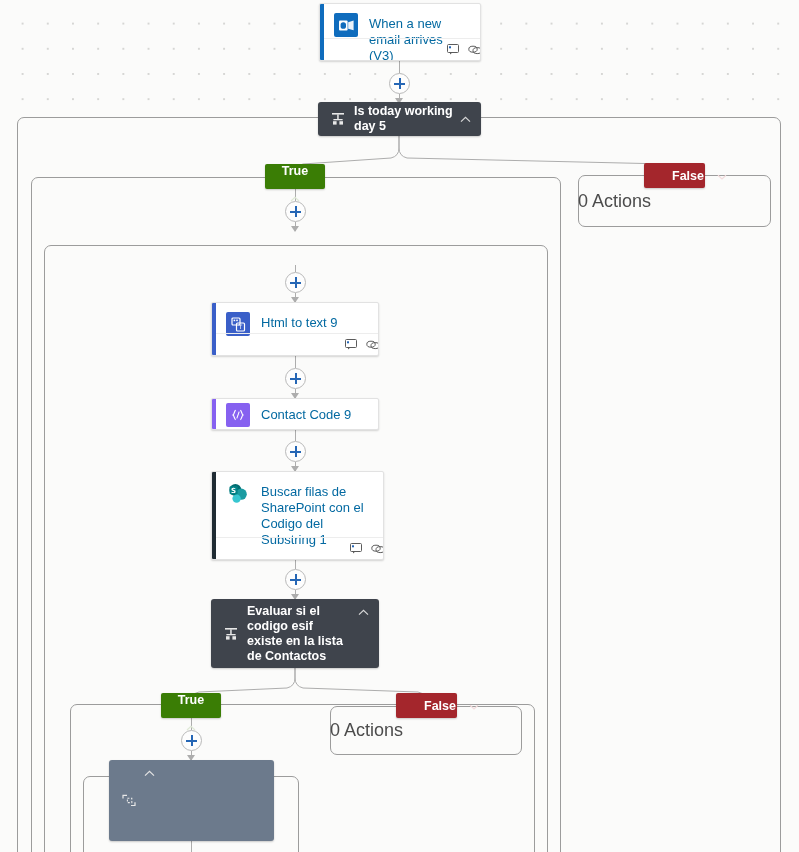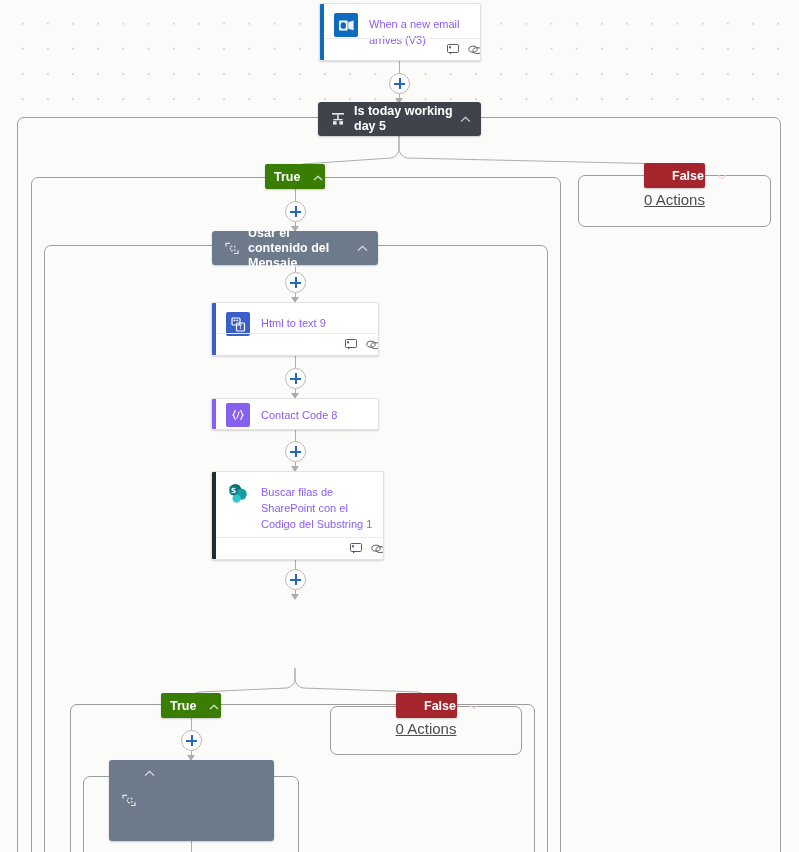--- a/index.html
+++ b/index.html
@@ -68,21 +68,21 @@
     display:flex;align-items:flex-start;
     padding:9px 10px 9px 14px;
     min-height:36px;
   }
   .card .ico{
     width:24px;height:24px;flex:0 0 24px;margin-right:11px;
     border-radius:2px;display:flex;align-items:center;justify-content:center;
     position:relative;
   }
   .card .title{
-    font-size:11px;color:#8b5cf6;line-height:16px;
+    font-size:13px;color:#0369a1;line-height:16px;
     padding-top:3px;
   }
   .card .foot{
     border-top:1px solid #ededed;
     height:21px;display:flex;align-items:center;justify-content:flex-end;
     padding-right:10px;gap:9px;
   }
 
   
   .scope{
@@ -110,27 +110,26 @@
 
   
   .pill{
     position:absolute;
     display:flex;align-items:center;
     padding:0 9px;height:25px;border-radius:2px;
     font-size:12.5px;font-weight:bold;color:#ffffff;
     box-sizing:border-box;gap:13px;
     box-shadow:0 1px 2px rgba(0,0,0,.2);
   }
-  .pill.t{background:#3a7d05;}
+  .pill.t{background:#3a7d05;flex-direction:column;}
   .pill.f{background:#a4262c;padding-left:28px;}
 
   .zeroact{
-    position:absolute;font-size:15px;color:#4c4c4c;
-    text-align:center;
-    text-decoration:underline;
+    position:absolute;font-size:18px;color:#4c4c4c;
+    text-align:left;
   }
 </style>
 </head>
 <body>
 
 <div id="canvas">
 
   <div class="frame" style="left:17px;top:117px;width:764px;height:760px;"></div>
   <div class="frame" style="left:31px;top:177px;width:530px;height:700px;"></div>
   <div class="frame" style="left:44px;top:245px;width:504px;height:632px;"></div>
@@ -241,35 +240,20 @@
     <span>
       <svg width="10" height="6" viewBox="0 0 10 6" aria-hidden="true">
         <path d="M1 1.3 L5 5 L9 1.3" fill="none" stroke="#f2dadc" stroke-width="1.2"></path>
       </svg>
     </span>
   </div>
   <div class="zeroact" style="left:578px;top:191px;width:193px;">0 Actions</div>
 
   <div class="plus" style="left:285px;top:201px;"></div>
 
-  <div class="scope slate" style="left:212px;top:231px;width:166px;height:34px;">
-    <div class="sico">
-      <svg width="14" height="13" viewBox="0 0 14 13" aria-hidden="true">
-        <path d="M1 4.6 L1 1.3 L5 1.3" fill="none" stroke="#e8e8e8" stroke-width="1.2"></path>
-        <path d="M13 8.2 L13 11.5 L9 11.5" fill="none" stroke="#e8e8e8" stroke-width="1.2"></path>
-        <path d="M5.4 4.2 L9.8 4.2 L9.8 8.6 L5.4 8.6 Z" fill="none" stroke="#e8e8e8" stroke-width="1.1" stroke-dasharray="2 1.6"></path>
-      </svg>
-    </div>
-    <div class="stitle">Usar el contenido del Mensaje</div>
-    <div class="chev">
-      <svg width="11" height="7" viewBox="0 0 11 7" aria-hidden="true">
-        <path d="M1 5.6 L5.5 1.4 L10 5.6" fill="none" stroke="#e4e4e4" stroke-width="1.2"></path>
-      </svg>
-    </div>
-  </div>
 
   <div class="plus" style="left:285px;top:272px;"></div>
 
   <div class="card" style="left:211px;top:302px;width:168px;height:54px;">
     <div class="accent" style="background:#3a5fc8;"></div>
     <div class="body">
       <div class="ico" style="background:#3a5fc8;">
         <svg width="15" height="15" viewBox="0 0 15 15" aria-hidden="true">
           <rect x="1" y="1" width="8" height="7" rx="1" fill="none" stroke="#ffffff" stroke-width="1.2"></rect>
           <rect x="2.6" y="2.6" width="1.6" height="1.6" fill="#ffffff"></rect>
@@ -302,21 +286,21 @@
   <div class="card" style="left:211px;top:398px;width:168px;height:32px;">
     <div class="accent" style="background:#8661f0;"></div>
     <div class="body" style="padding-top:4px;padding-bottom:4px;min-height:0;align-items:center;">
       <div class="ico" style="background:#8661f0;">
         <svg width="14" height="12" viewBox="0 0 14 12" aria-hidden="true">
           <path d="M4.8 1.4 C3.2 1.4 3.6 5 2 6 C3.6 7 3.2 10.6 4.8 10.6" fill="none" stroke="#ffffff" stroke-width="1.1"></path>
           <path d="M9.2 1.4 C10.8 1.4 10.4 5 12 6 C10.4 7 10.8 10.6 9.2 10.6" fill="none" stroke="#ffffff" stroke-width="1.1"></path>
           <path d="M8.2 2.6 L5.8 9.4" fill="none" stroke="#ffffff" stroke-width="1.1"></path>
         </svg>
       </div>
-      <div class="title" style="padding-top:0;">Contact Code 8</div>
+      <div class="title" style="padding-top:0;">Contact Code 9</div>
     </div>
   </div>
 
   <div class="plus" style="left:285px;top:441px;"></div>
 
   <div class="card" style="left:211px;top:471px;width:173px;height:89px;">
     <div class="accent" style="background:#1f2b33;"></div>
     <div class="body">
       <div class="ico">
         <svg width="22" height="20" viewBox="0 0 22 20" aria-hidden="true">
@@ -341,20 +325,37 @@
         <svg width="14" height="11" viewBox="0 0 14 11" aria-hidden="true">
           <ellipse cx="5" cy="5.2" rx="4.2" ry="3" fill="none" stroke="#5b5b5b"></ellipse>
           <ellipse cx="9.2" cy="6.6" rx="4.2" ry="3" fill="none" stroke="#5b5b5b"></ellipse>
         </svg>
       </span>
     </div>
   </div>
 
   <div class="plus" style="left:285px;top:569px;"></div>
 
+  <div class="scope dark" style="left:211px;top:599px;width:168px;height:69px;">
+    <div class="sico">
+      <svg width="14" height="14" viewBox="0 0 14 14" aria-hidden="true">
+        <rect x="1" y="1" width="12" height="1.6" fill="#e8e8e8"></rect>
+        <rect x="6.2" y="2.4" width="1.5" height="5" fill="#e8e8e8"></rect>
+        <rect x="2.4" y="7" width="9.2" height="1.3" fill="#e8e8e8"></rect>
+        <rect x="2" y="9.2" width="3.6" height="3.4" fill="#e8e8e8"></rect>
+        <rect x="8.4" y="9.2" width="3.6" height="3.4" fill="#e8e8e8"></rect>
+      </svg>
+    </div>
+    <div class="stitle">Evaluar si el codigo esif existe en la lista de Contactos</div>
+    <div class="chev" style="align-self:flex-start;padding-top:3px;">
+      <svg width="11" height="7" viewBox="0 0 11 7" aria-hidden="true">
+        <path d="M1 5.6 L5.5 1.4 L10 5.6" fill="none" stroke="#d8d8d8" stroke-width="1.2"></path>
+      </svg>
+    </div>
+  </div>
 
   <div class="pill t" style="left:161px;top:693px;width:60px;">
     <span>True</span>
     <span>
       <svg width="10" height="6" viewBox="0 0 10 6" aria-hidden="true">
         <path d="M1 5 L5 1.3 L9 5" fill="none" stroke="#dfe9d6" stroke-width="1.2"></path>
       </svg>
     </span>
   </div>
 

